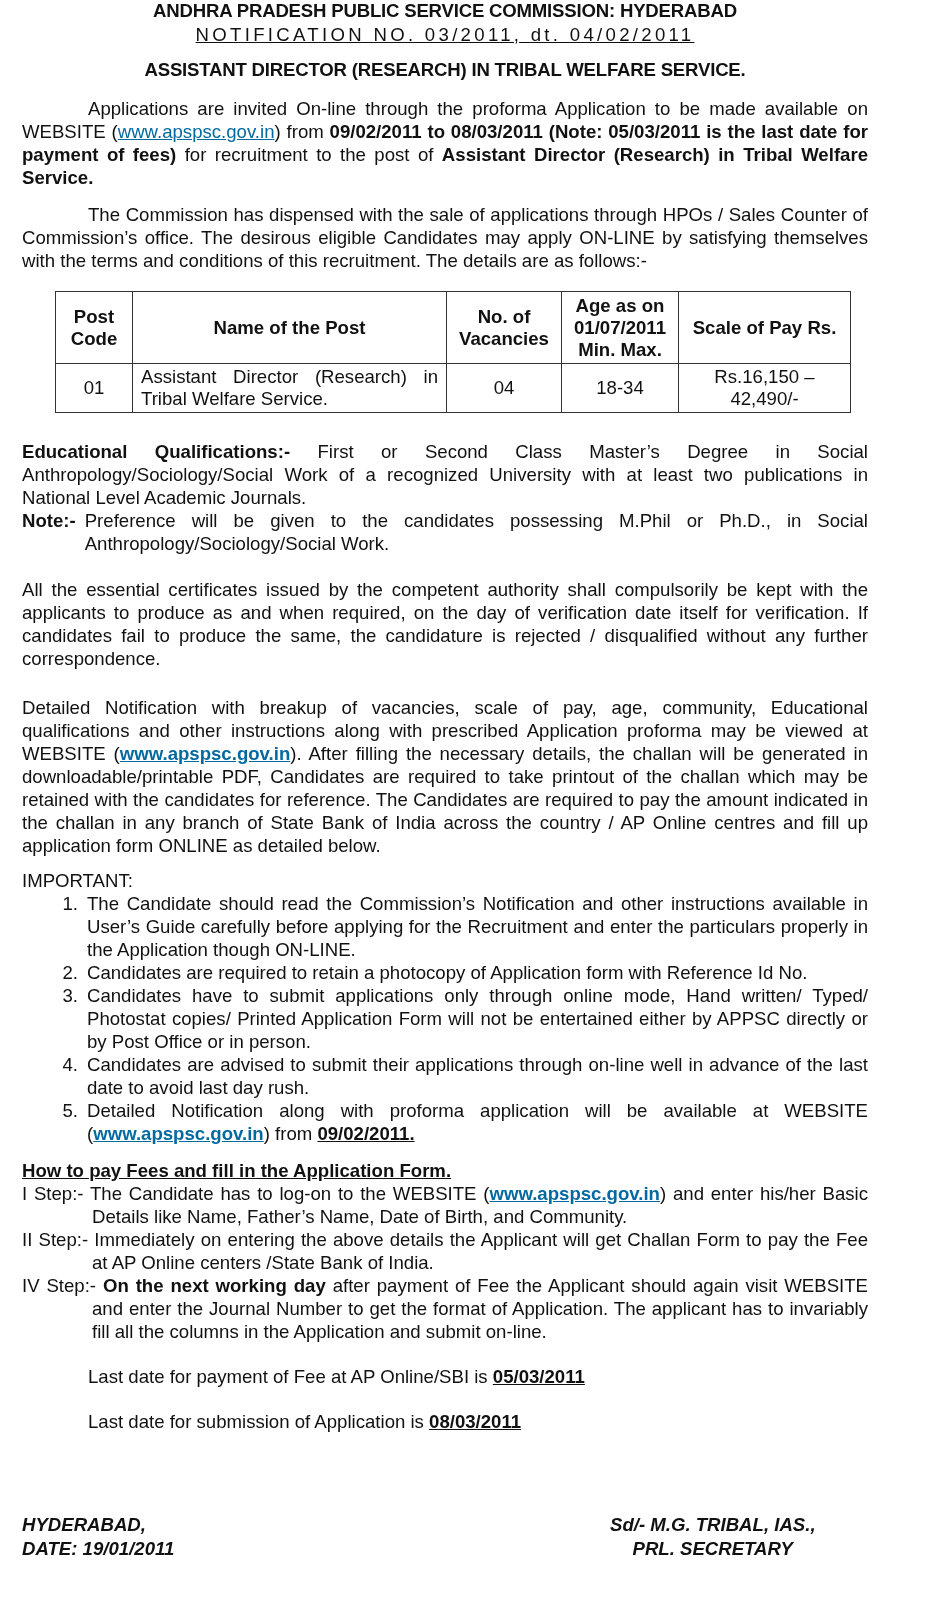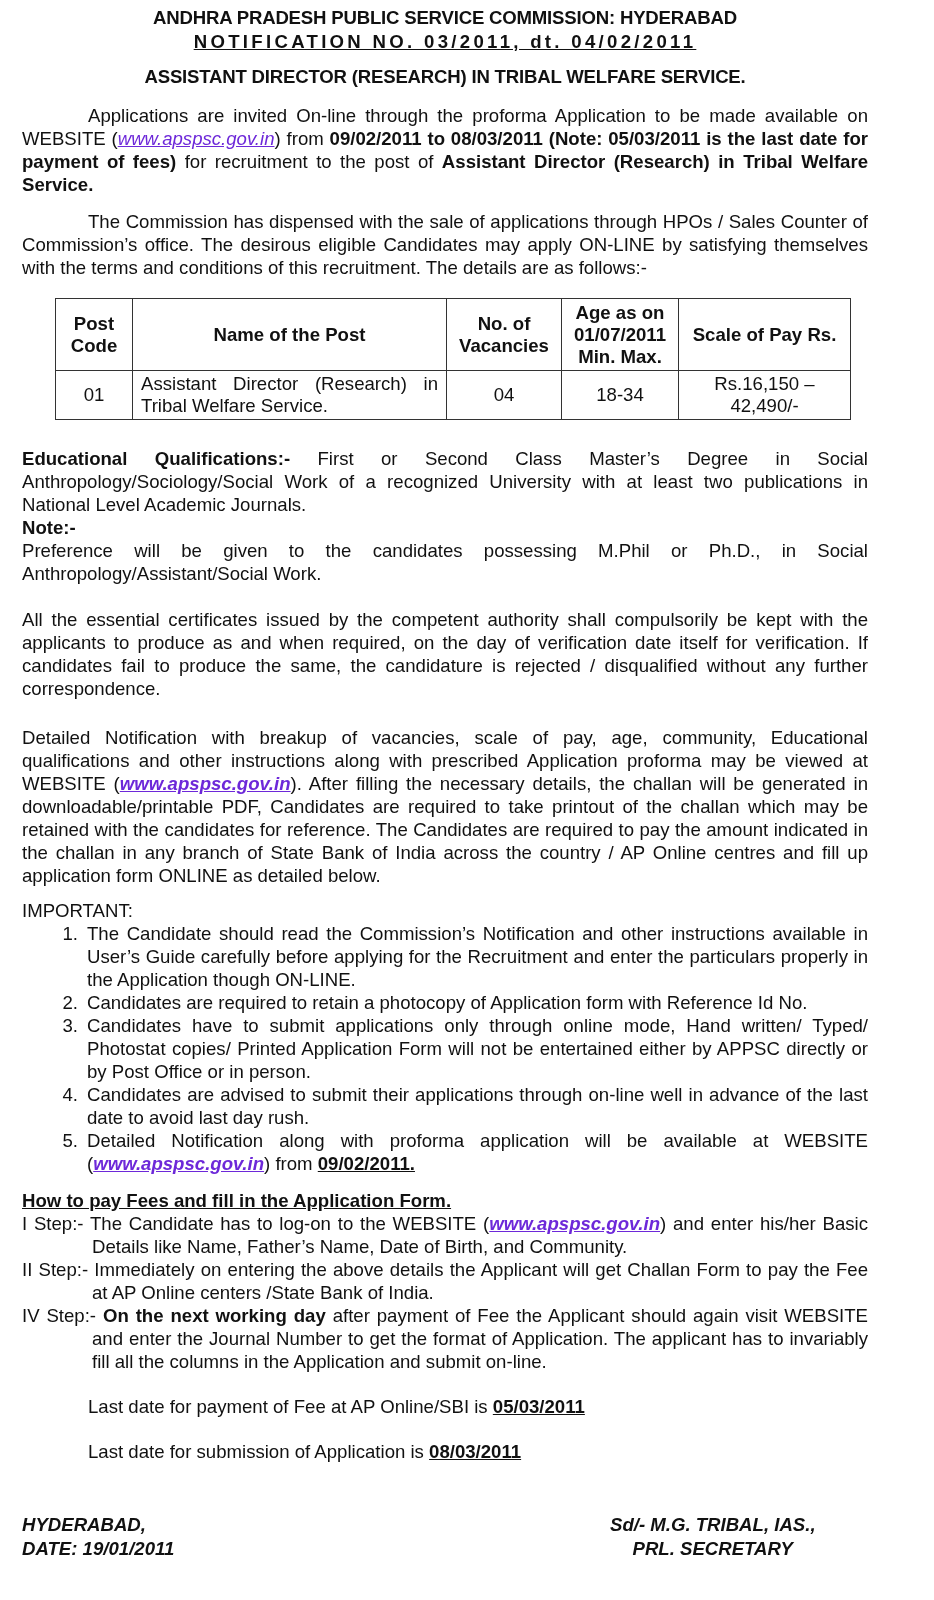--- a/index.html
+++ b/index.html
@@ -3,38 +3,38 @@
 <meta charset="utf-8">
 <style>
   html, body { margin: 0; padding: 0; background: #ffffff; }
   body {
     width: 934px; height: 1600px; overflow: hidden; position: relative;
     font-family: "Liberation Sans", sans-serif; color: #111;
     font-size: 18.6px; line-height: 23px;
   }
   .page { position: absolute; left: 22px; top: 0; width: 846px; }
   .center { text-align: center; }
-  .h1 { font-weight: bold; font-size: 18.6px; margin-top: 7px; line-height: 22px; letter-spacing: -0.2px; }
-  .h2 { font-weight: bold; font-size: 18.6px; text-decoration: underline; letter-spacing: 3.3px; line-height: 26px; }
+  .h1 { font-weight: bold; font-size: 18.6px; line-height: 22px; letter-spacing: -0.2px; }
+  .h2 { font-weight: normal; font-size: 18.6px; text-decoration: underline; letter-spacing: 3.3px; line-height: 26px; }
   .h3 { font-weight: bold; font-size: 18.6px; margin-top: 9px; line-height: 26px; letter-spacing: -0.2px; }
   p { margin: 0; text-align: justify; }
   .indent { text-indent: 66px; }
   .b { font-weight: bold; }
   .u { text-decoration: underline; }
-  a.link { color: #6d28d9; text-decoration: underline; font-style: italic; }
+  a.link { color: #0369a1; text-decoration: underline; }
   .mt14 { margin-top: 14px; }
   table.posts {
     border-collapse: collapse; margin: 19px 0 0 33px; width: 796px;
     font-size: 18.6px; line-height: 22px;
   }
   table.posts th, table.posts td { border: 1.5px solid #333; text-align: center; vertical-align: middle; }
   table.posts th { font-weight: bold; height: 71px; padding: 0 4px; }
   table.posts td { height: 48px; font-weight: normal; padding: 0 4px; }
   table.posts td.name { text-align: justify; text-align-last: left; padding: 0 8px; }
-  .hang { display: flex; flex-direction: column; }
+  .hang { display: flex; }
   .hang .lbl { flex: 0 0 auto; white-space: nowrap; }
   .hang .txt { flex: 1; text-align: justify; }
   ol.important { margin: 0; padding: 0; list-style: none; }
   ol.important li { display: flex; }
   ol.important li .num { flex: 0 0 65px; text-align: right; padding-right: 9px; box-sizing: border-box; }
   ol.important li .txt { flex: 1; text-align: justify; }
   .step { display: block; text-align: justify; padding-left: 70px; text-indent: -70px; }
   .lastdate { padding-left: 66px; }
   .sig { position: absolute; left: 0; top: 1513px; width: 846px; font-weight: bold; font-style: italic; font-size: 18.6px; line-height: 24px; }
   .sig .left { position: absolute; left: 0; top: 0; }
@@ -70,21 +70,21 @@
         <td>04</td>
         <td>18-34</td>
         <td>Rs.16,150 – 42,490/-</td>
       </tr>
     </tbody>
   </table>
 
   <p style="margin-top:27px;"><span class="b">Educational Qualifications:-</span><span> First or Second Class Master’s Degree in Social Anthropology/Sociology/Social Work of a recognized University with at least two publications in National Level Academic Journals.</span></p>
   <div class="hang">
     <span class="lbl b" style="padding-right:9px;">Note:-</span>
-    <span class="txt">Preference will be given to the candidates possessing M.Phil or Ph.D., in Social Anthropology/Assistant/Social Work.</span>
+    <span class="txt">Preference will be given to the candidates possessing M.Phil or Ph.D., in Social Anthropology/Sociology/Social Work.</span>
   </div>
 
   <p style="margin-top:23px;">All the essential certificates issued by the competent authority shall compulsorily be kept with the applicants to produce as and when required, on the day of verification date itself for verification. If candidates fail to produce the same, the candidature is rejected / disqualified without any further correspondence.</p>
 
   <p style="margin-top:26px;"><span>Detailed Notification with breakup of vacancies, scale of pay, age, community, Educational qualifications and other instructions along with prescribed Application proforma may be viewed at WEBSITE (</span><a class="link b">www.apspsc.gov.in</a><span>). After filling the necessary details, the challan will be generated in downloadable/printable PDF, Candidates are required to take printout of the challan which may be retained with the candidates for reference. The Candidates are required to pay the amount indicated in the challan in any branch of State Bank of India across the country / AP Online centres and fill up application form ONLINE as detailed below.</span></p>
 
   <div style="margin-top:12px;">IMPORTANT:</div>
   <ol class="important">
     <li>
         <span class="num">1.</span>

